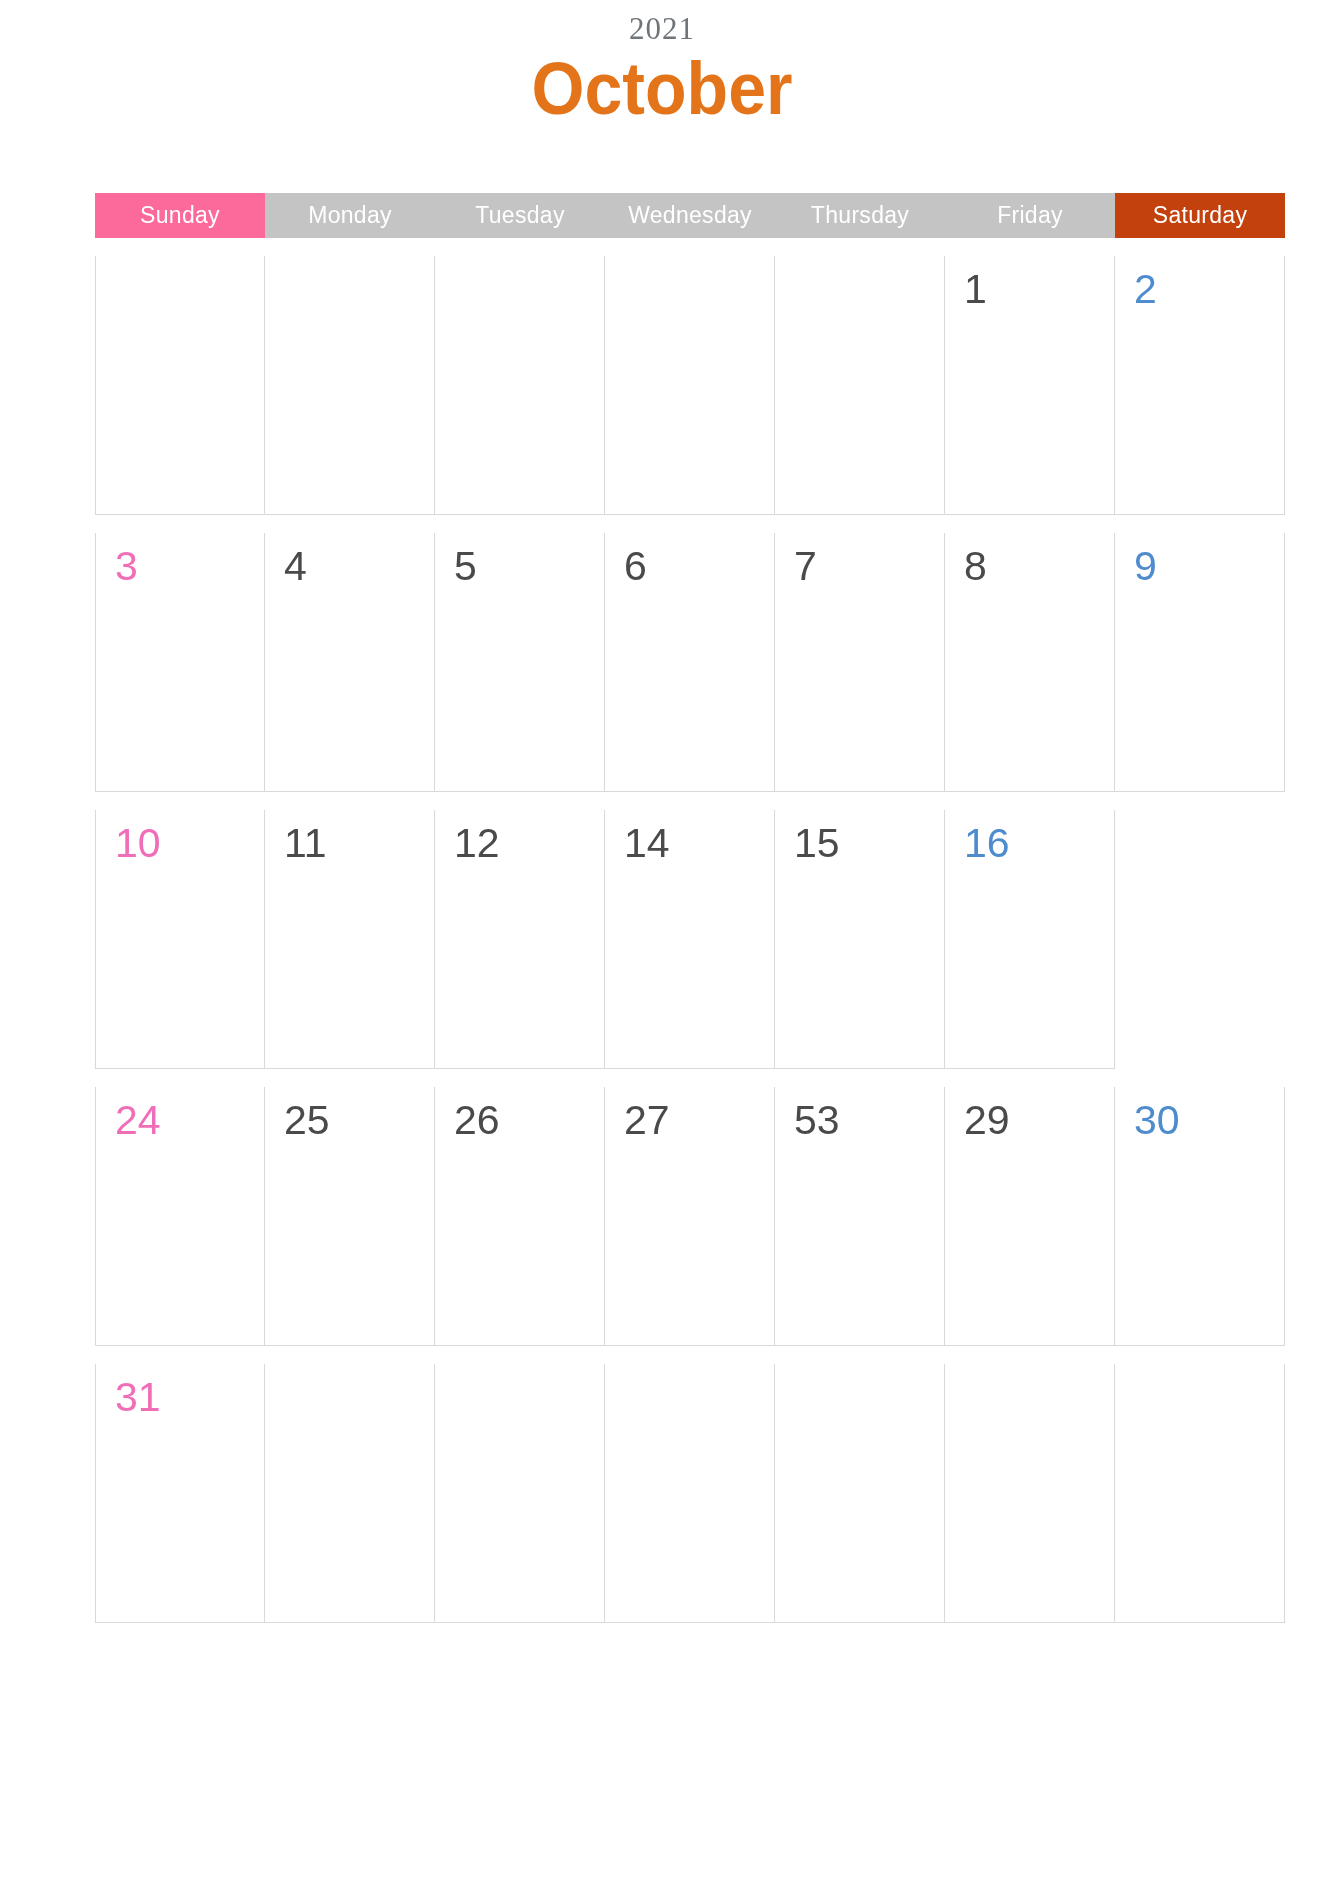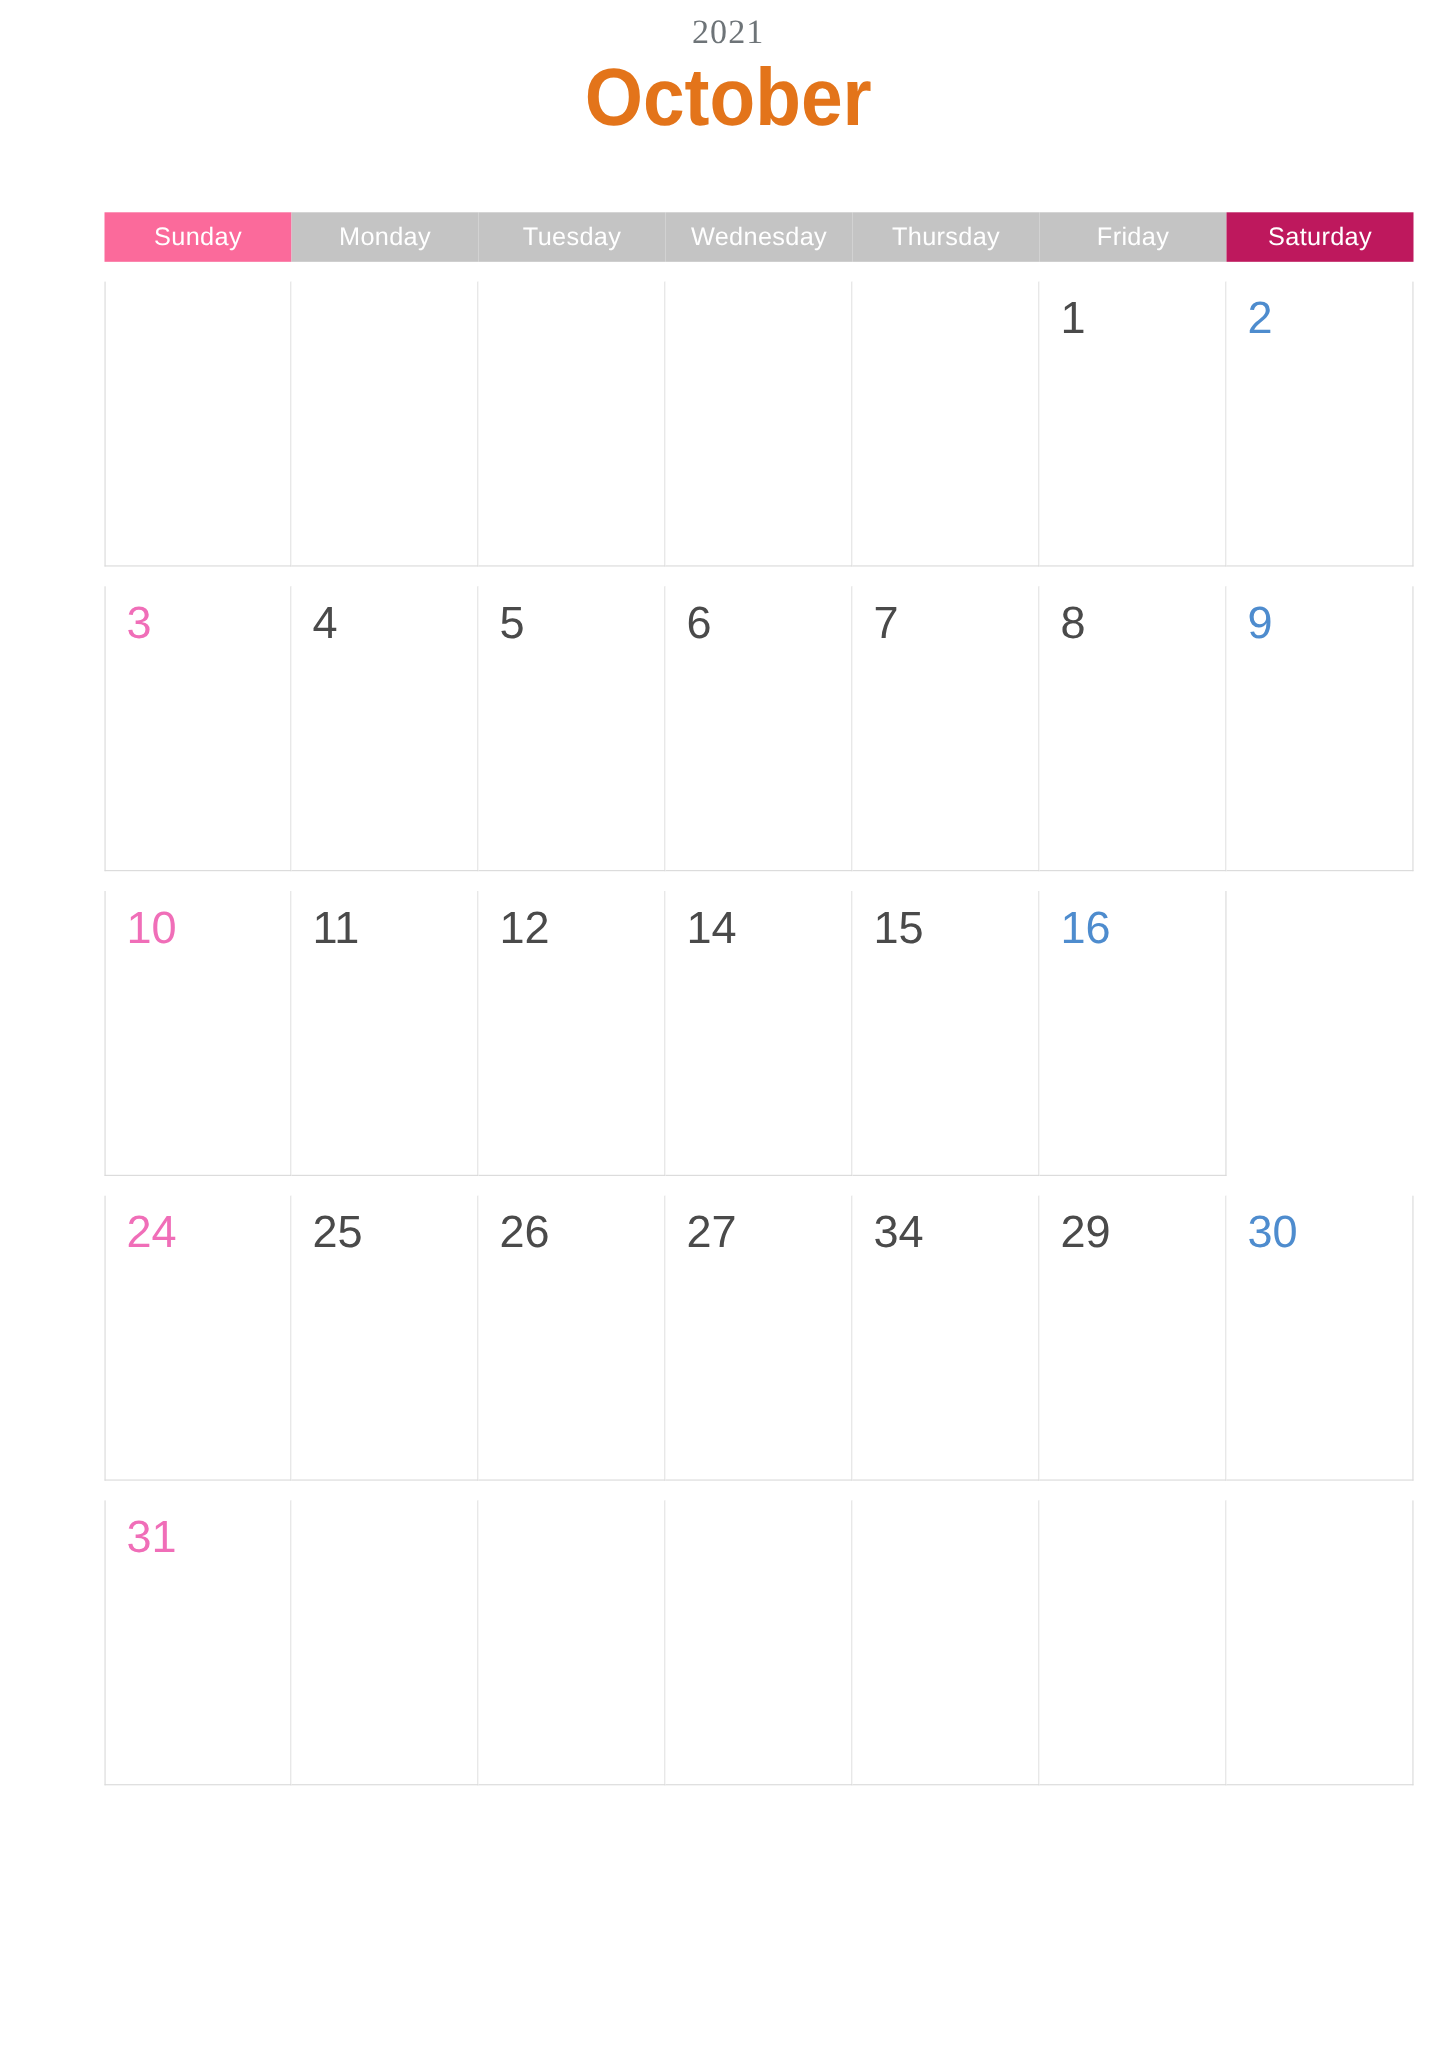--- a/index.html
+++ b/index.html
@@ -75,21 +75,21 @@
     align-items: center;
     justify-content: center;
     color: #ffffff;
     font-size: 23px;
     font-family: "Liberation Sans", sans-serif;
     letter-spacing: 0.3px;
   }
 
   .weekday-cell.wd-sunday   { background: #fb6a9b; }
   .weekday-cell.wd-weekday  { background: #c4c4c4; }
-  .weekday-cell.wd-saturday { background: #be185d; }
+  .weekday-cell.wd-saturday { background: #c2410c; }
 
   
   .week-row {
     height: 259px;
   }
 
   .day-cell {
     width: 170px;
     height: 259px;
     border-right: 1px solid #d9d9d9;
@@ -208,21 +208,21 @@
           <div class="day-cell">
             <span class="day-number dn-weekday">25</span>
           </div>
           <div class="day-cell">
             <span class="day-number dn-weekday">26</span>
           </div>
           <div class="day-cell">
             <span class="day-number dn-weekday">27</span>
           </div>
           <div class="day-cell">
-            <span class="day-number dn-weekday">34</span>
+            <span class="day-number dn-weekday">53</span>
           </div>
           <div class="day-cell">
             <span class="day-number dn-weekday">29</span>
           </div>
           <div class="day-cell">
             <span class="day-number dn-saturday">30</span>
           </div>
         </div>
         <div class="cal-row week-row">
           <div class="day-cell">

